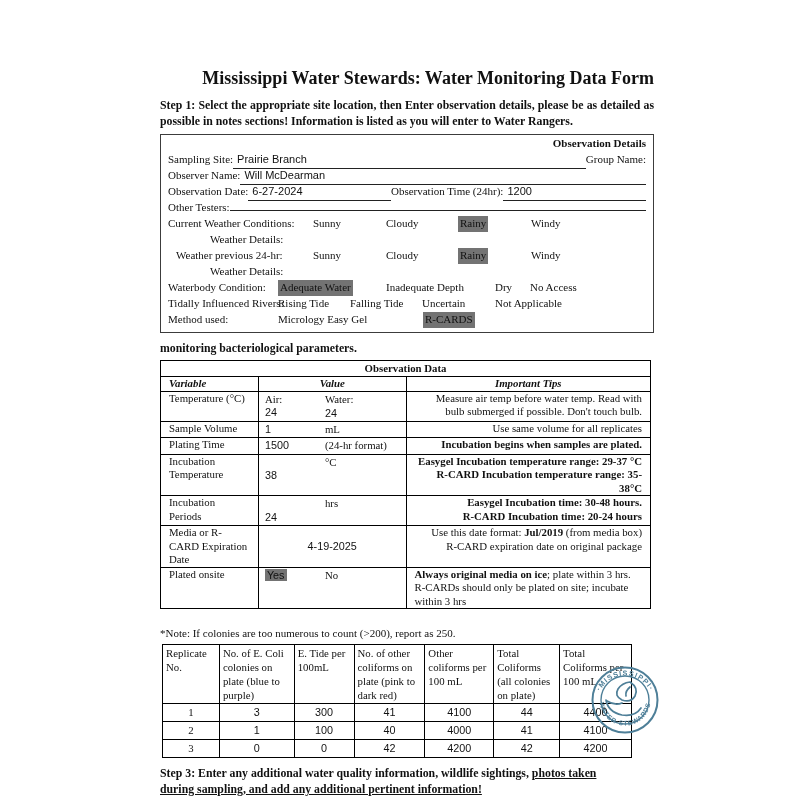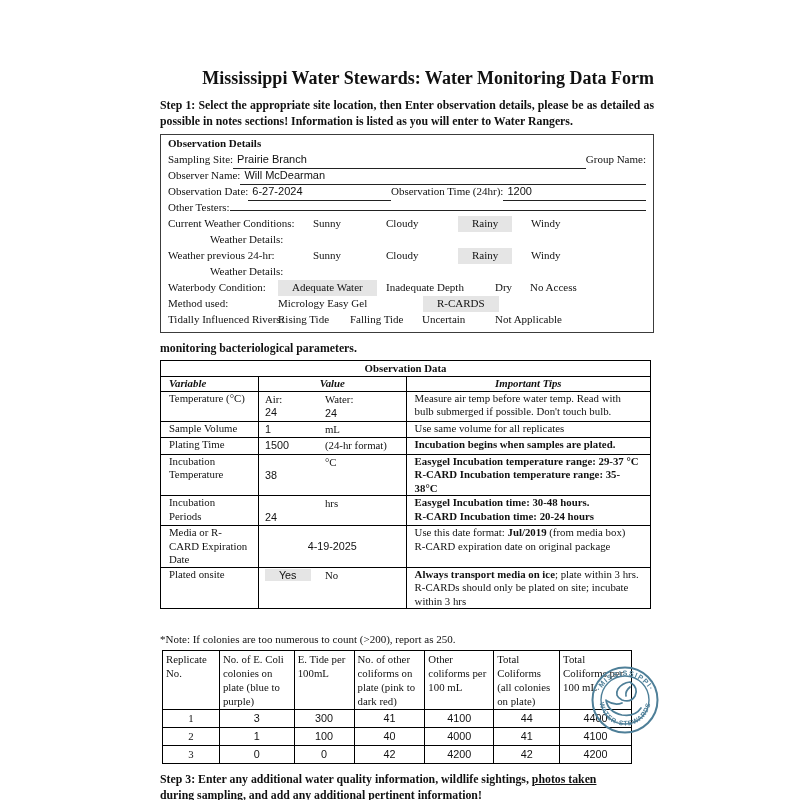--- a/index.html
+++ b/index.html
@@ -4,47 +4,47 @@
 <style>
   html,body{margin:0;padding:0;}
   body{width:800px;height:800px;position:relative;background:#ffffff;color:#111;
        font-family:"Liberation Serif", serif;}
   .doc{position:absolute;left:160px;top:66px;width:494px;font-size:11px;line-height:15.5px;}
   .title{font-size:18px;font-weight:bold;text-align:right;white-space:nowrap;line-height:24px;}
   .step{font-weight:bold;font-size:11.8px;line-height:16px;margin-top:7px;}
   .jline{text-align:justify;text-align-last:justify;}
   .ul{text-decoration:underline;}
   .sans{font-family:"Liberation Sans", sans-serif;}
-  .hl{background:#e5e5e5;padding:0 14px;}
+  .hl{background:#737373;padding:0 2px;}
   
   .obox{border:1.5px solid #3c3c3c;margin-top:5px;padding:1px 7px 4px 7px;}
   .brow{position:relative;height:16px;line-height:15.5px;}
-  .boxtitle{text-align:left;font-weight:bold;}
+  .boxtitle{text-align:right;font-weight:bold;}
   .fillrow{display:flex;align-items:baseline;}
   .lbl{white-space:nowrap;}
   .fill{flex:1;border-bottom:1px solid #222;padding-left:4px;white-space:nowrap;}
   .opt{position:absolute;top:0;white-space:nowrap;}
   .indent{padding-left:42px;}
   
   table{border-collapse:collapse;}
   .odata{width:491px;margin-top:4px;font-size:10.8px;}
   .odata td,.odata th{border:1px solid #000;padding:0 8px;vertical-align:top;line-height:13.5px;}
   .odata .ttl{font-weight:bold;text-align:center;line-height:15px;}
   .odata .hdr{font-weight:bold;font-style:italic;}
   .odata .hdr .c{text-align:center;}
   .vcell{position:relative;padding:1px 0 1px 6px !important;}
   .vmid{position:absolute;left:45%;top:1px;white-space:nowrap;}
-  .tipc{text-align:left;margin-top:39px;}
+  .tipc{text-align:right;margin-top:39px;}
   .b{font-weight:bold;}
   
   .rep{width:470px;margin-top:2px;margin-left:2px;font-size:10.8px;}
   .rep td,.rep th{border:1.5px solid #000;padding:1px 3px;vertical-align:top;line-height:14px;}
   .rep th{font-weight:normal;text-align:left;}
   .rep .dc{text-align:center;height:15px;line-height:15px;}
-  .note{margin-top:23px;font-size:11px;}
+  .note{margin-top:17px;font-size:11px;}
   
   .decl{display:flex;margin-top:2px;gap:9px;width:430px;margin-left:8px;align-items:flex-start;}
   .decl-text{font-weight:bold;font-size:11.6px;line-height:15.5px;}
   .warn{flex:0 0 28px;padding-top:2px;}
   .logo{position:absolute;left:430px;top:599px;width:70px;height:70px;}
 </style>
 </head>
 <body>
 
 <div class="doc">
@@ -85,48 +85,48 @@
     <div class="brow">
       <span class="opt" style="left:0">Current Weather Conditions:</span>
       <span class="opt" style="left:145px">Sunny</span>
       <span class="opt" style="left:218px">Cloudy</span>
       <span class="opt hl" style="left:290px">Rainy</span>
       <span class="opt" style="left:363px">Windy</span>
     </div>
     <div class="brow indent">Weather Details:</div>
 
     <div class="brow">
-      <span class="opt" style="left:0">Weather previous 24-hr:</span>
+      <span class="opt" style="left:8px">Weather previous 24-hr:</span>
       <span class="opt" style="left:145px">Sunny</span>
       <span class="opt" style="left:218px">Cloudy</span>
       <span class="opt hl" style="left:290px">Rainy</span>
       <span class="opt" style="left:363px">Windy</span>
     </div>
     <div class="brow indent">Weather Details:</div>
 
     <div class="brow">
       <span class="opt" style="left:0">Waterbody Condition:</span>
       <span class="opt hl" style="left:110px">Adequate Water</span>
       <span class="opt" style="left:218px">Inadequate Depth</span>
       <span class="opt" style="left:327px">Dry</span>
       <span class="opt" style="left:362px">No Access</span>
     </div>
 
     <div class="brow">
-      <span class="opt" style="left:0">Method used:</span>
-      <span class="opt" style="left:110px">Micrology Easy Gel</span>
-      <span class="opt hl" style="left:255px">R-CARDS</span>
-    </div>
-
-    <div class="brow">
       <span class="opt" style="left:0">Tidally Influenced Rivers:</span>
       <span class="opt" style="left:110px">Rising Tide</span>
       <span class="opt" style="left:182px">Falling Tide</span>
       <span class="opt" style="left:254px">Uncertain</span>
       <span class="opt" style="left:327px">Not Applicable</span>
+    </div>
+
+    <div class="brow">
+      <span class="opt" style="left:0">Method used:</span>
+      <span class="opt" style="left:110px">Micrology Easy Gel</span>
+      <span class="opt hl" style="left:255px">R-CARDS</span>
     </div>
   </div>
 
   <div class="step">
     <div>monitoring bacteriological parameters.</div>
   </div>
 
   <table class="odata">
     <colgroup>
         <col style="width:98px">
@@ -203,21 +203,21 @@
         <div>R-CARD expiration date on original package</div>
       </td>
     </tr>
     <tr>
       <td>Plated onsite</td>
       <td class="vcell">
         <span class="hl sans">Yes</span>
         <span class="vmid">No</span>
       </td>
       <td>
-        <span class="b">Always transport media on ice</span><span>; plate within 3 hrs.</span>
+        <span class="b">Always original media on ice</span><span>; plate within 3 hrs.</span>
         <div>R-CARDs should only be plated on site; incubate within 3 hrs</div>
       </td>
     </tr>
   </tbody>
     </table>
 
   <div class="note">*Note: If colonies are too numerous to count (&gt;200), report as 250.</div>
 
   <table class="rep">
     <colgroup>

